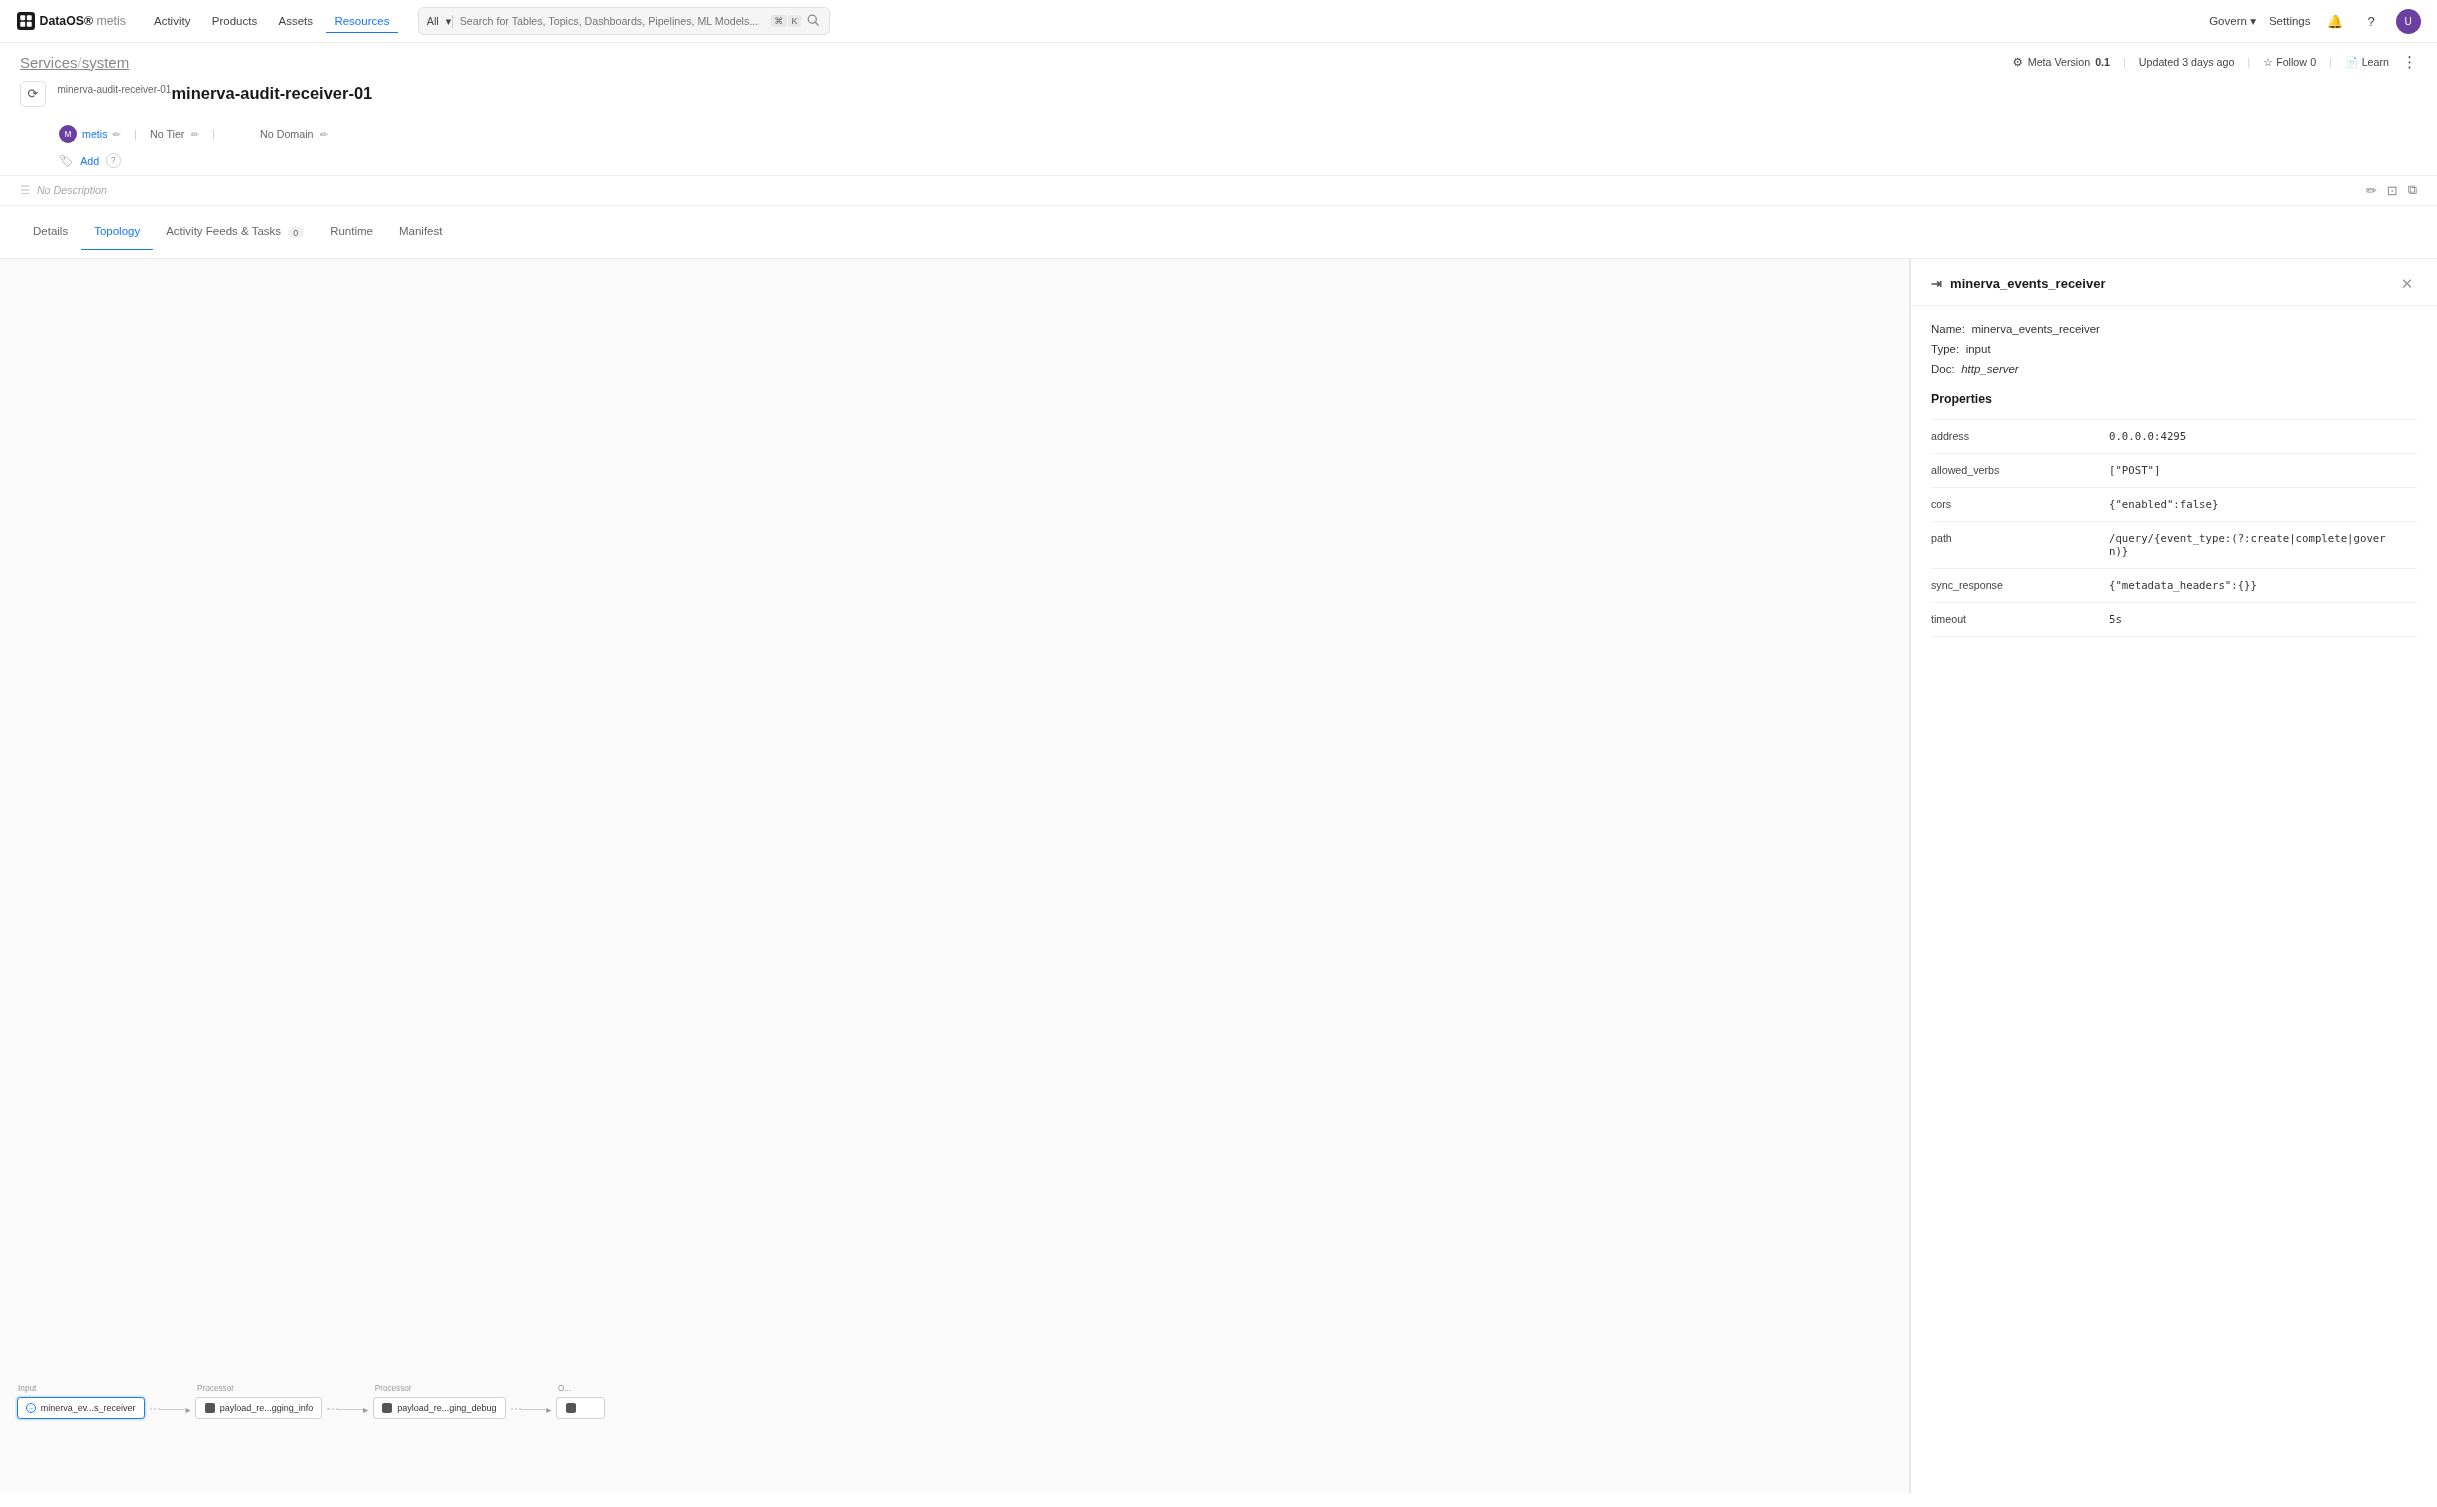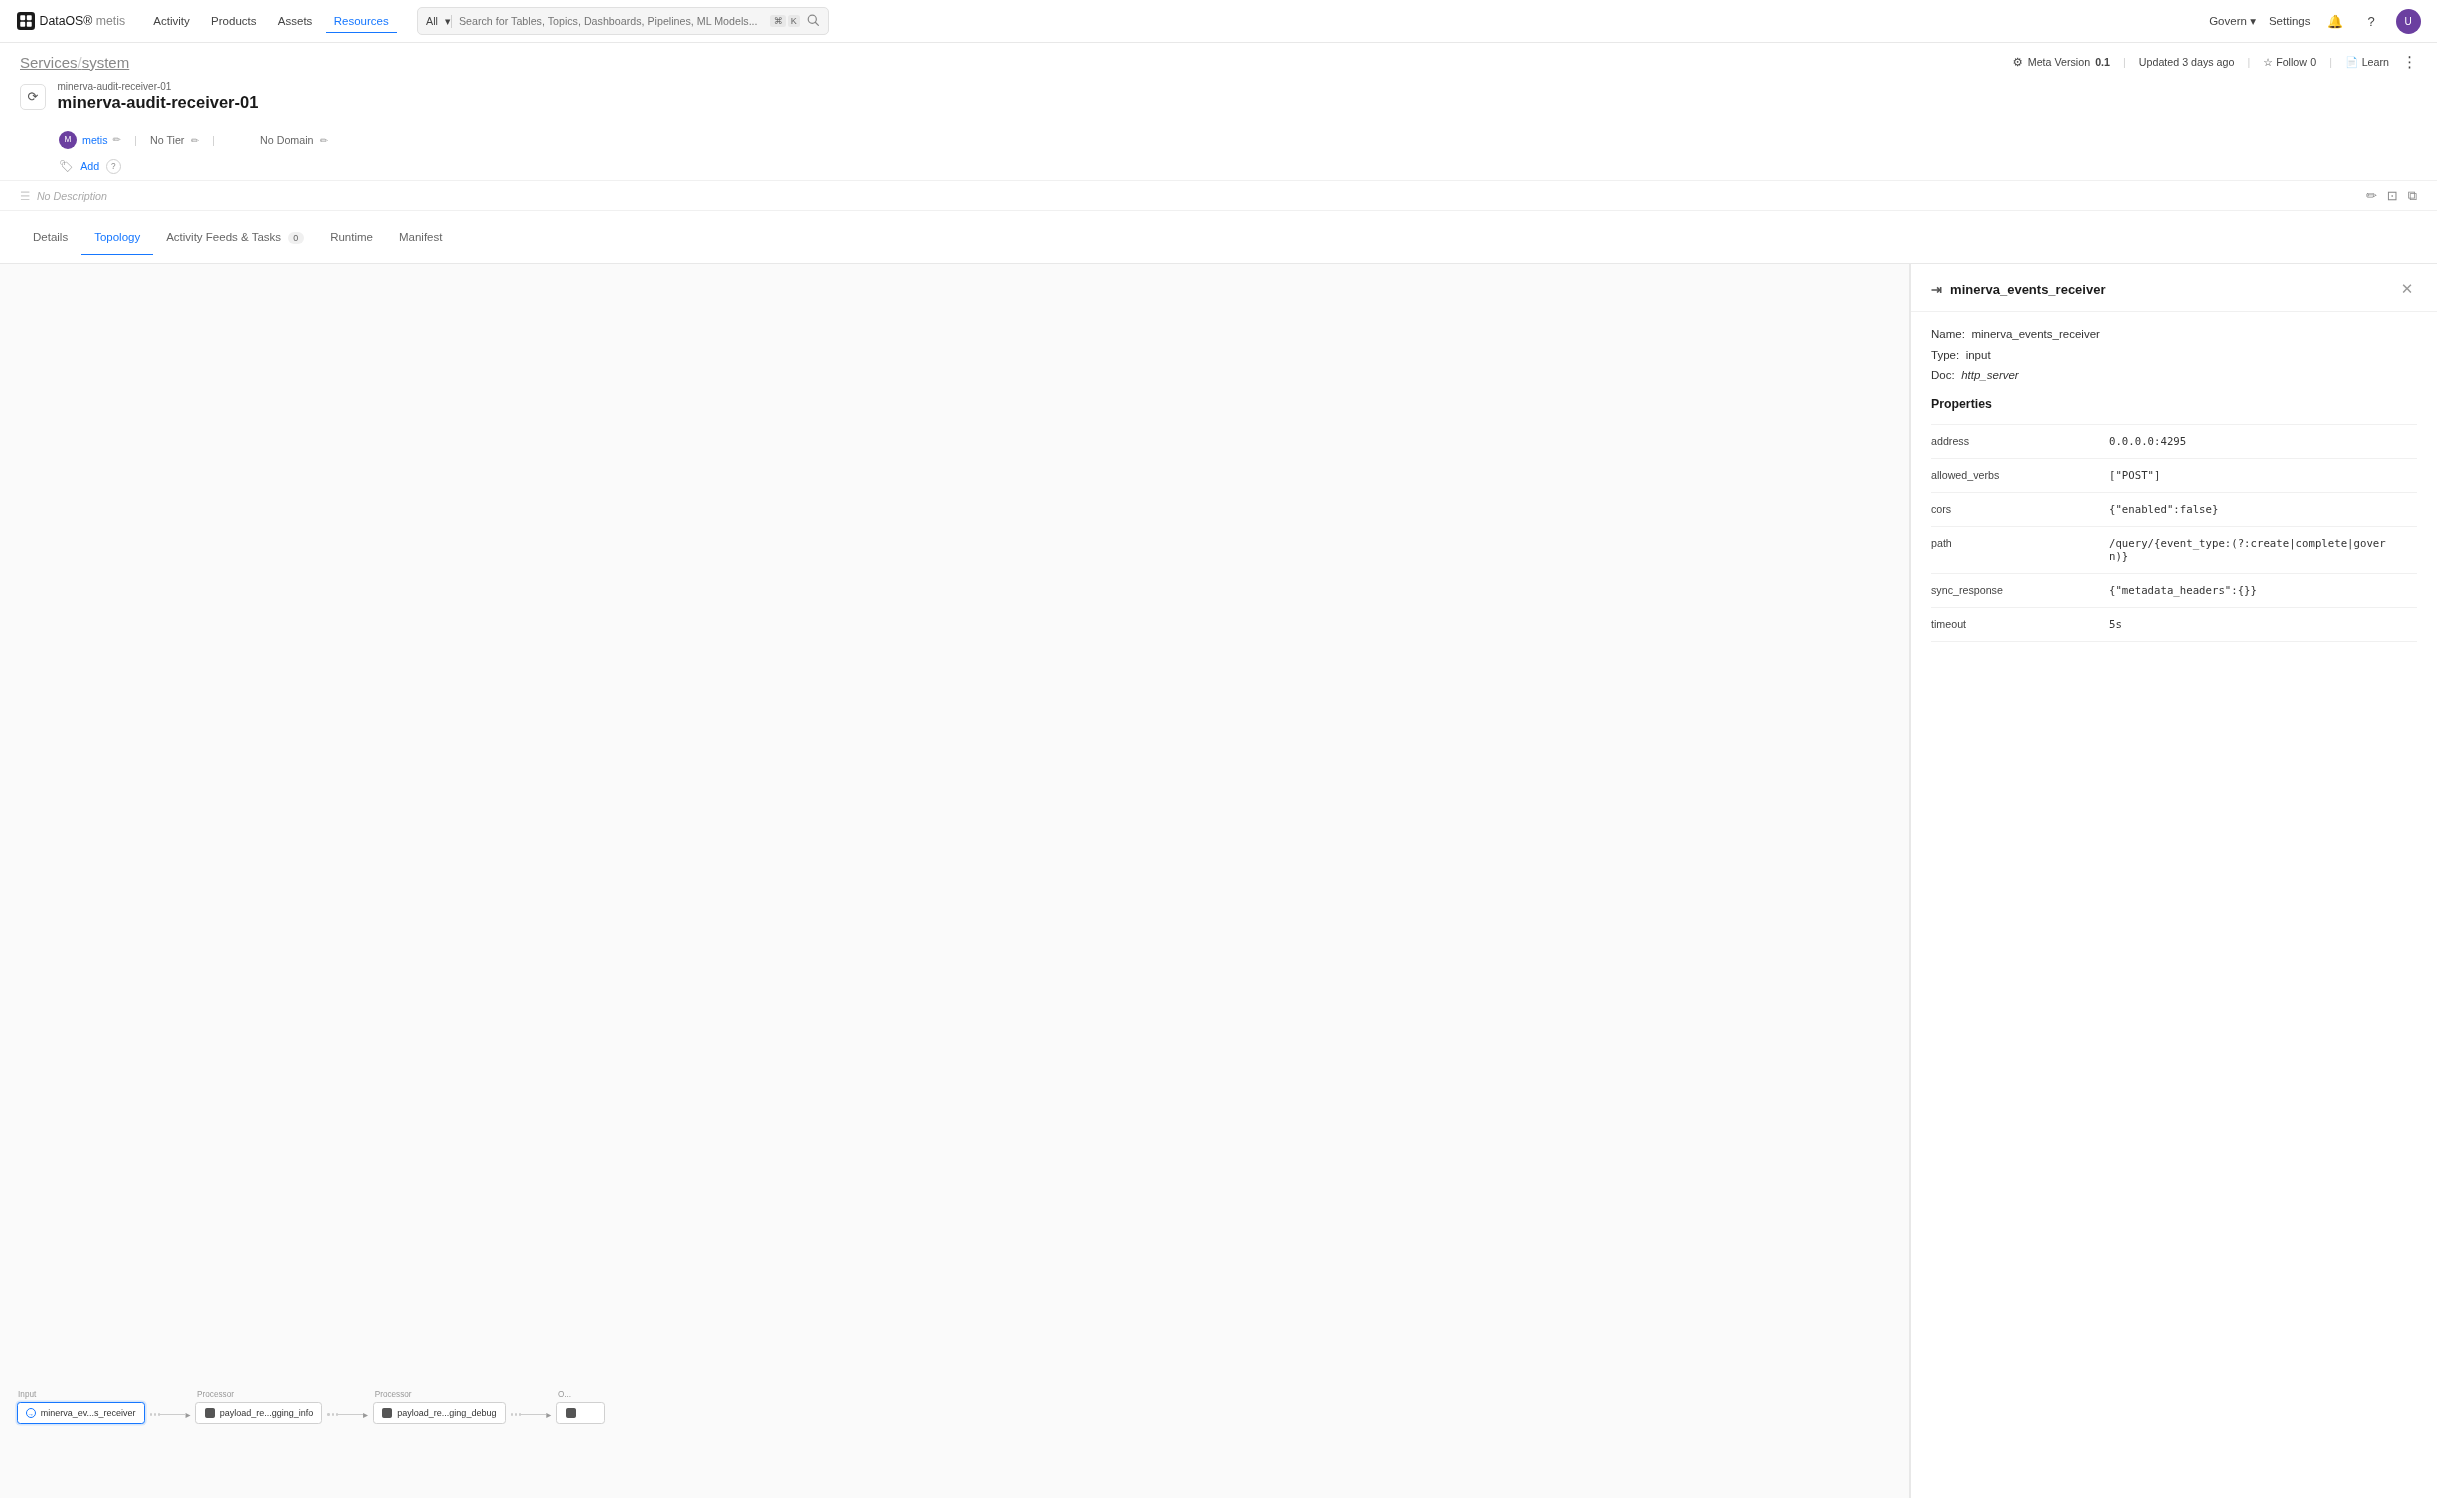--- a/index.html
+++ b/index.html
@@ -36,21 +36,21 @@
     .meta-version { display: flex; align-items: center; gap: 5px; }
     .meta-sep { color: #d0d0d0; }
     .follow-btn { display: flex; align-items: center; gap: 3.3px; cursor: pointer; color: #444; }
     .learn-btn { display: flex; align-items: center; gap: 3.3px; cursor: pointer; color: #444; }
     .more-btn { cursor: pointer; color: #444; font-size: 15px; }
 
     
     .service-header { padding: 3.3px 20px 10px; }
     .service-title-row { display: flex; align-items: center; gap: 11.5px; }
     .refresh-icon { width: 26px; height: 26px; border: 0.8px solid #e0e0e0; border-radius: 5px; display: flex; align-items: center; justify-content: center; cursor: pointer; color: #555; font-size: 13px; }
-    .service-name-block { display: flex; flex-direction: column; }
+    .service-name-block { display: flex; }
     .service-small { font-size: 10px; color: #666; margin-bottom: 1.6px; }
     .service-name { font-size: 16.5px; font-weight: 700; color: #1a1a1a; }
 
     
     .meta-row { display: flex; align-items: center; gap: 13px; padding: 8.2px 20px 5px 59px; }
     .owner-badge { display: flex; align-items: center; gap: 5px; }
     .owner-avatar { width: 18px; height: 18px; border-radius: 50%; background: #6b3fa0; display: flex; align-items: center; justify-content: center; color: #fff; font-size: 8.2px; }
     .owner-name { font-size: 10.7px; color: #1677ff; }
     .edit-icon { font-size: 10px; color: #999; cursor: pointer; }
     .meta-sep-v { color: #d0d0d0; }
@@ -119,21 +119,21 @@
 <nav class="top-nav">
   <div class="logo-area">
     <svg class="logo-icon" viewBox="0 0 22 22" fill="none">
       <rect width="22" height="22" rx="4" fill="#1a1a1a"></rect>
       <rect x="4" y="4" width="6" height="6" rx="1" fill="#fff"></rect>
       <rect x="12" y="4" width="6" height="6" rx="1" fill="#fff"></rect>
       <rect x="4" y="12" width="6" height="6" rx="1" fill="#fff"></rect>
       <rect x="12" y="12" width="6" height="6" rx="1" fill="#fff"></rect>
     </svg>
     <span>
-      <span style="font-weight:400;text-align:center;">DataOS®</span><span style="font-weight:400;color:#888;"> metis</span>
+      <span style="font-weight:700;text-align:center;">DataOS®</span><span style="font-weight:400;color:#888;"> metis</span>
     </span>
   </div>
 
   <div class="nav-links">
     <div class="nav-link">Activity</div>
     <div class="nav-link">Products</div>
     <div class="nav-link">Assets</div>
     <div class="nav-link active">Resources</div>
   </div>
 

